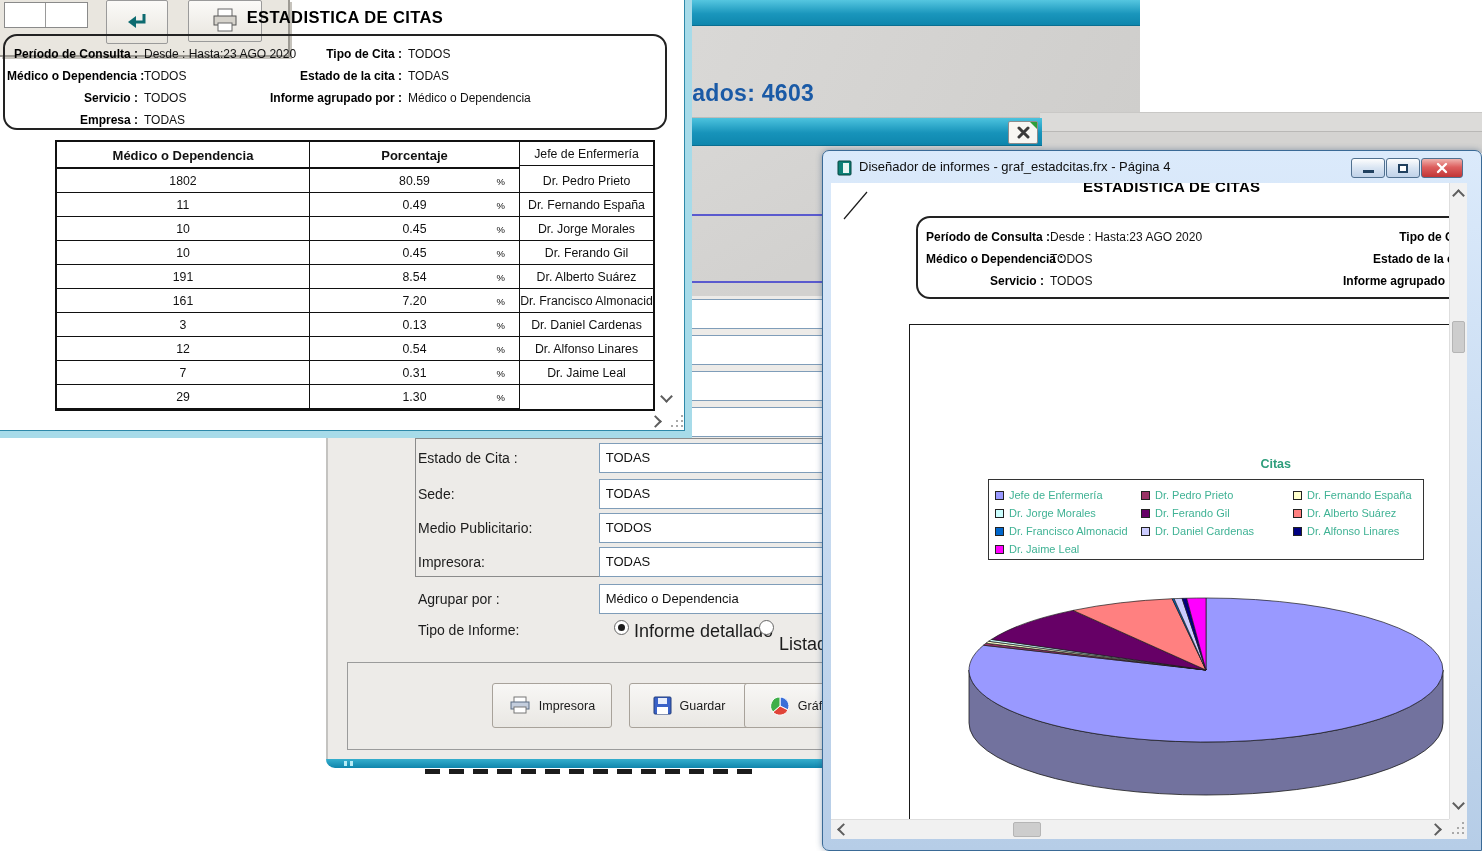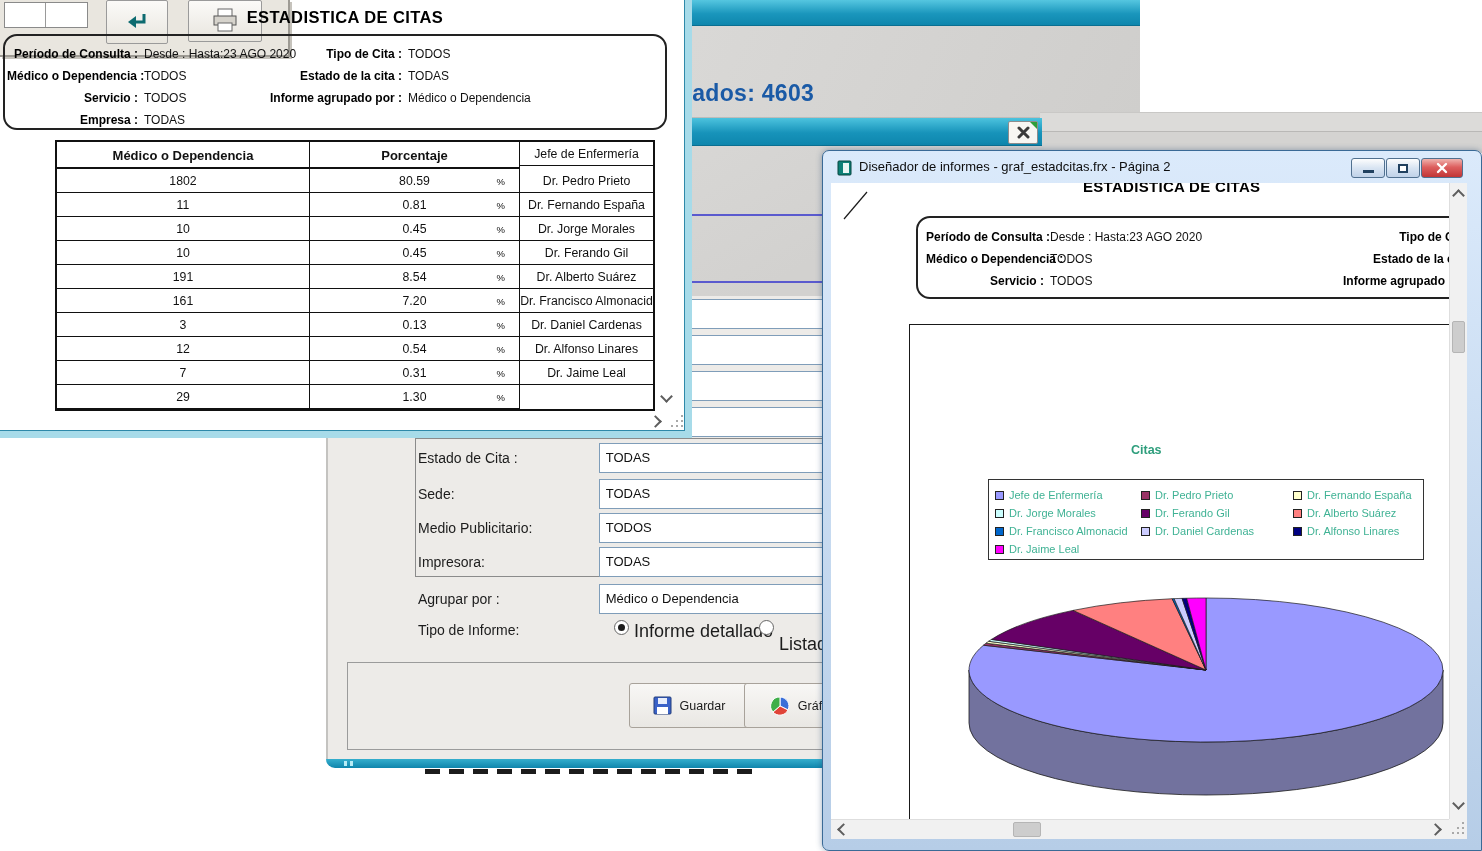--- a/index.html
+++ b/index.html
@@ -89,21 +89,21 @@
   .d-title{position:absolute;left:36px;top:8px;width:480px;font-size:13px;color:#0d0d0d;white-space:nowrap}
   .cap-btn{position:absolute;top:7px;height:20px;border:1px solid #50708f;border-radius:3px;
     background:linear-gradient(#fdfdfd,#d8e4f2 50%,#c0d2e8);display:flex;align-items:center;justify-content:center}
   .cap-btn.close{background:linear-gradient(#f0b3ae,#dd5f5f 45%,#c13535)}
   .d-client{position:absolute;left:8px;top:32px;width:618px;height:636px;background:#fff;overflow:hidden}
   #d-clip-title{position:absolute;left:252px;top:-5px;width:260px;font-size:15px;font-weight:bold;letter-spacing:.3px;color:#000}
   #d-params{position:absolute;left:85px;top:33px;width:557px;height:83px;
     grid-template-columns:118px 160px 271px;padding:8px 0 0 8px}
   #d-params .plab.r{text-align:right}
   .chart-box{position:absolute;left:78px;top:141px;width:560px;height:520px;border:1.5px solid #191919}
-  #citas-title{position:absolute;left:300px;top:260px;width:160px;text-align:left;
+  #citas-title{position:absolute;left:300px;top:274px;width:160px;text-align:right;
     font-size:12.5px;font-weight:bold}
   #legend-box{position:absolute;left:157px;top:296px;width:436px;height:81px;background:#fff;
     border:1.2px solid #333;display:grid;grid-template-columns:146px 152px auto;
     grid-auto-rows:18px;padding:6px 0 0 6px;align-items:center}
   .litem{display:flex;align-items:center;font-size:11px;white-space:nowrap}
   .lsw{width:9px;height:9px;border:1.2px solid #222;margin-right:5px;flex:none}
   .sb-v{position:absolute;left:626px;top:32px;width:18px;height:636px;background:#f1f1f1;border-left:1px solid #dedede}
   .sb-h{position:absolute;left:8px;top:668px;width:618px;height:20px;background:#f1f1f1;border-top:1px solid #dedede}
   .sb-corner{position:absolute;left:626px;top:668px;width:18px;height:20px;background:#f1f1f1}
   .thumb{position:absolute;background:#cdcdcd;border:1px solid #b5b5b5;border-radius:2px}
@@ -165,20 +165,28 @@
         <div class="fbox">Médico o Dependencia</div>
       </div>
       <div class="flab abs" style="left:90px;top:476px;width:172px">Tipo de Informe:</div>
       <div class="radio sel abs" style="left:286px;top:474px"></div>
       <div class="rlab" style="left:306px;top:475px">Informe detallado</div>
       <div class="radio abs" style="left:431px;top:474px"></div>
       <div class="rlab" style="left:451px;top:488px">Listado</div>
 
       <div class="btn-panel"></div>
 
+      <div class="fbtn" style="left:164px">
+        <svg width="22" height="19" viewBox="0 0 22 19">
+          <rect x="5" y="1" width="12" height="6" fill="#fff" stroke="#777"></rect>
+          <rect x="2" y="6" width="18" height="7" fill="#c3cddd" stroke="#5b6c84"></rect>
+          <rect x="5" y="11" width="12" height="6" fill="#fff" stroke="#777"></rect>
+        </svg>
+        <span>Impresora</span>
+      </div>
       <div class="fbtn" style="left:301px">
         <svg width="19" height="19" viewBox="0 0 19 19">
           <rect x="1" y="1" width="17" height="17" rx="1" fill="#3a62c8" stroke="#223d7a"></rect>
           <rect x="5" y="2" width="9" height="6" fill="#e8eefc"></rect>
           <rect x="4" y="11" width="11" height="7" fill="#fff"></rect>
         </svg>
         <span>Guardar</span>
       </div>
       <div class="fbtn" style="left:416px">
         <svg width="20" height="20" viewBox="0 0 20 20">
@@ -236,21 +244,21 @@
           <div class="pval r"></div>
         </div>
       <div class="abs" id="report-table">
           <div class="th">Médico o Dependencia</div>
           <div class="th">Porcentaje</div>
           <div class="td name">Jefe de Enfermería</div>
           <div class="td num">1802</div>
           <div class="td pct"><div class="pv" style="display: inline;">80.59</div><div class="ps" style="display: inline;">%</div></div>
           <div class="td name">Dr. Pedro Prieto</div>
           <div class="td num">11</div>
-          <div class="td pct"><div class="pv" style="display: inline;">0.81</div><div class="ps" style="display: inline;">%</div></div>
+          <div class="td pct"><div class="pv" style="display: inline;">0.49</div><div class="ps" style="display: inline;">%</div></div>
           <div class="td name">Dr. Fernando España</div>
           <div class="td num">10</div>
           <div class="td pct"><div class="pv" style="display: inline;">0.45</div><div class="ps" style="display: inline;">%</div></div>
           <div class="td name">Dr. Jorge Morales</div>
           <div class="td num">10</div>
           <div class="td pct"><div class="pv" style="display: inline;">0.45</div><div class="ps" style="display: inline;">%</div></div>
           <div class="td name">Dr. Ferando Gil</div>
           <div class="td num">191</div>
           <div class="td pct"><div class="pv" style="display: inline;">8.54</div><div class="ps" style="display: inline;">%</div></div>
           <div class="td name">Dr. Alberto Suárez</div>
@@ -274,21 +282,21 @@
       <div class="grip" style="left:671px;top:425px"></div>
     </div>
   </div>
 
   <div class="abs" id="designer-win">
     <svg class="abs" style="left:14px;top:9px" width="16" height="16" viewBox="0 0 16 16">
       <rect x="1" y="1" width="13" height="14" rx="1" fill="#0d8077" stroke="#06443f"></rect>
       <rect x="3" y="3" width="9" height="10" fill="#e9f6f4"></rect>
       <rect x="3" y="3" width="3" height="10" fill="#0d8077"></rect>
     </svg>
-    <div class="d-title">Diseñador de informes - graf_estadcitas.frx - Página 2</div>
+    <div class="d-title">Diseñador de informes - graf_estadcitas.frx - Página 4</div>
     <div class="cap-btn" style="left:528px;width:34px">
       <div style="width:11px;height:3px;background:#21415f;margin-top:7px"></div>
     </div>
     <div class="cap-btn" style="left:563px;width:34px">
       <div style="width:10px;height:9px;border:2px solid #21415f;background:#fff"></div>
     </div>
     <div class="cap-btn close" style="left:598px;width:42px">
       <svg width="12" height="12" viewBox="0 0 12 12">
         <path d="M2 2 L10 10 M10 2 L2 10" stroke="#fff" stroke-width="2.4" stroke-linecap="round"></path>
       </svg>

